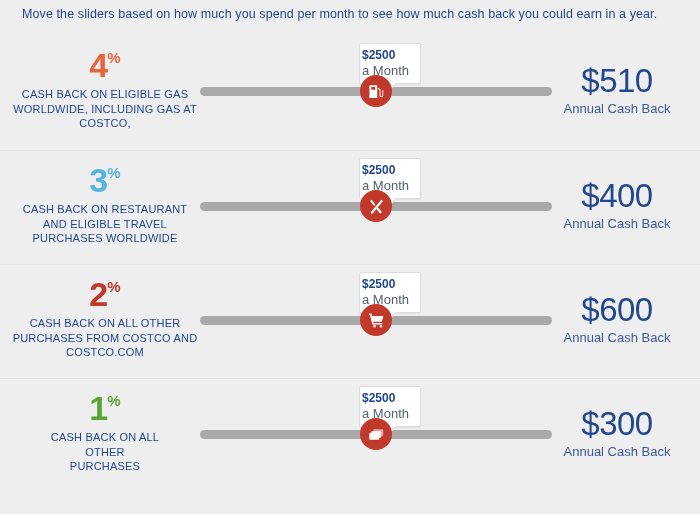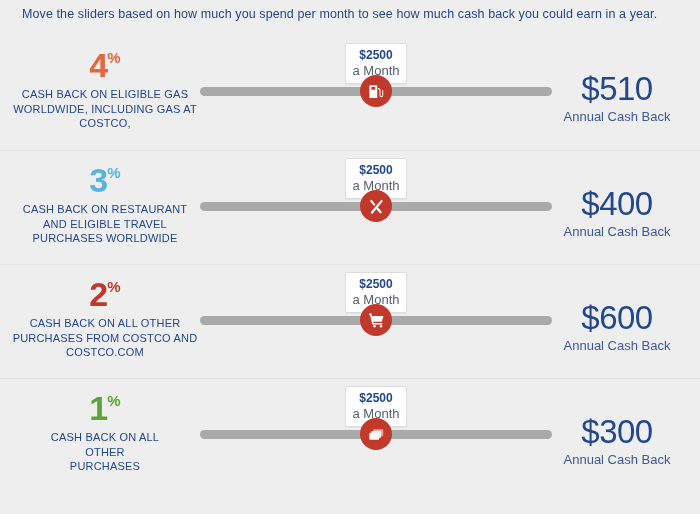--- a/index.html
+++ b/index.html
@@ -72,28 +72,27 @@
   }
   .track {
     position: absolute;
     left: 0; top: 51px;
     width: 352px; height: 9px;
     background: #a9a9a9;
     border-radius: 5px;
   }
   .tooltip {
     position: absolute;
-    left: 176px; top: 7px;
+    left: 190px; top: 7px;
     transform: translateX(-50%);
     width: 62px;
     background: #ffffff;
     border: 1px solid #dddddd;
     border-radius: 2px;
     padding: 5px 2px 5px;
-    text-align: center;
     box-shadow: 0 1px 1px rgba(0,0,0,0.05);
   }
   .tooltip .amt {
     font-size: 12px;
     font-weight: bold;
     color: #22478c;
     line-height: 1.1;
   }
   .tooltip .per {
     font-size: 13px;
@@ -121,21 +120,21 @@
     display: flex;
     align-items: center;
     justify-content: center;
     cursor: pointer;
   }
   .handle svg { width: 17px; height: 17px; fill: #ffffff; display: block; }
 
   
   .value-wrap {
     position: absolute;
-    right: 8px; top: 8px;
+    right: 8px; top: 0;
     width: 150px;
     text-align: center;
     padding-top: 28px;
   }
   .value {
     font-size: 33px;
     color: #22478c;
     line-height: 1;
     letter-spacing: -0.5px;
   }

